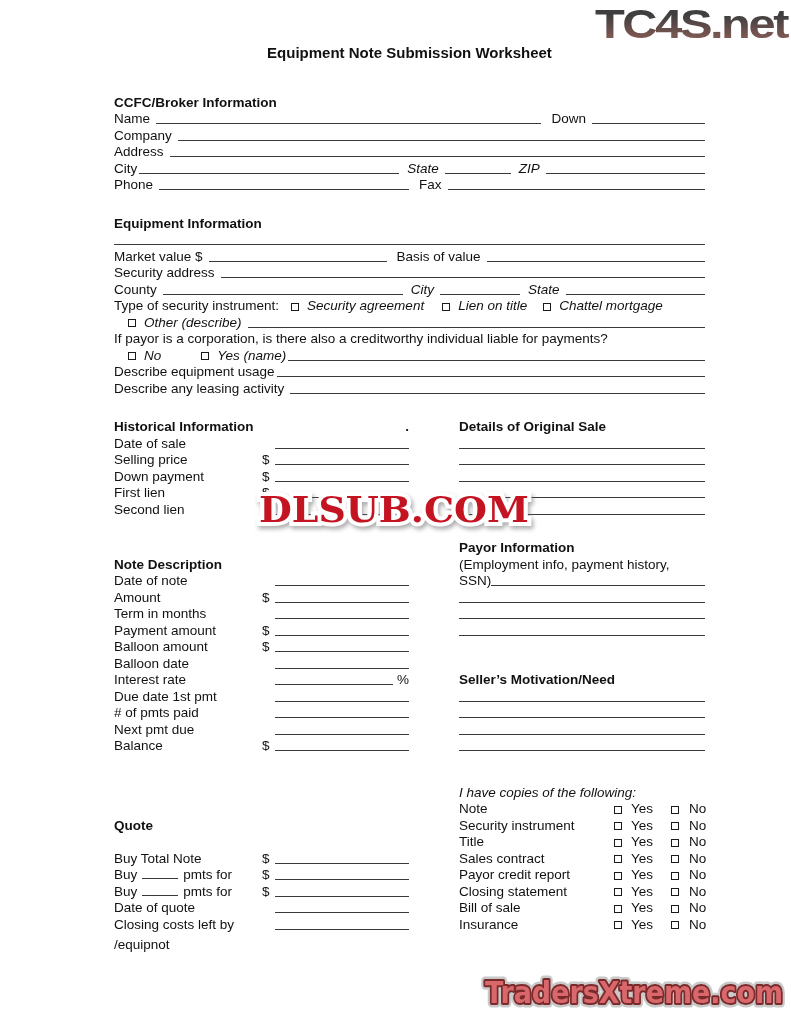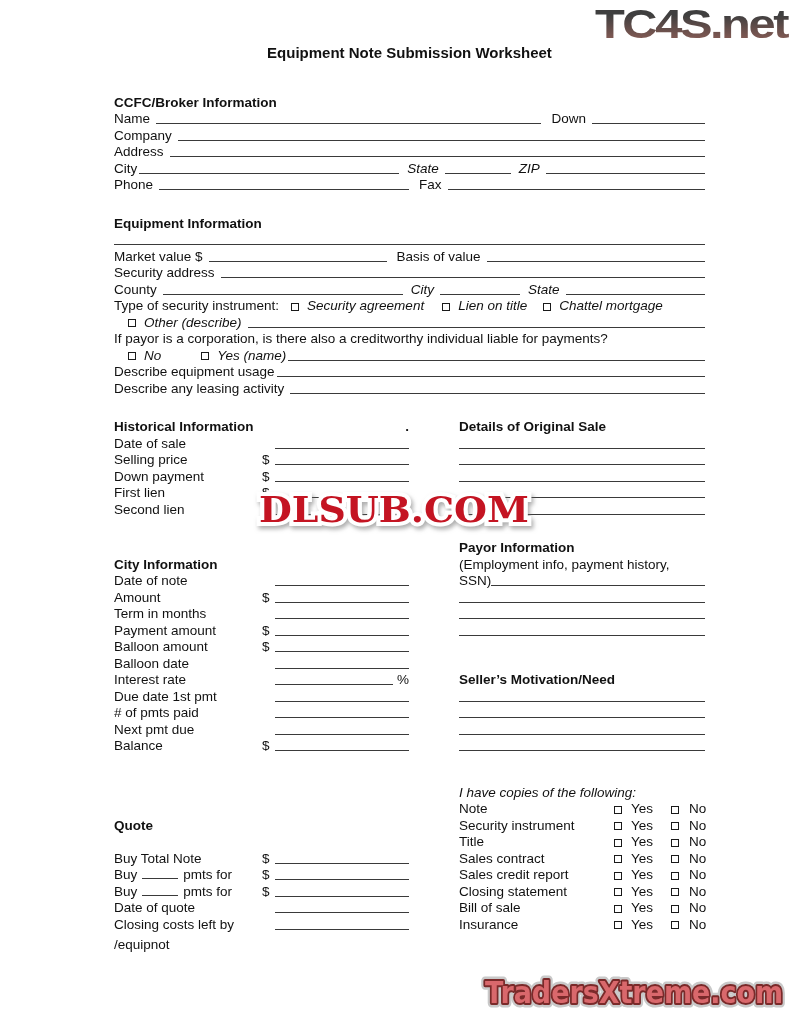--- a/index.html
+++ b/index.html
@@ -209,21 +209,21 @@
         </div>
       <div class="rrow">
           <span class="ln grow"></span>
         </div>
     </div>
   </div>
 
   <div class="sec-note twocol">
     <div class="col-l">
       <div class="row">
-          <span class="sh">City Information</span>
+          <span class="sh">Note Description</span>
         </div>
       <div class="frow">
         <span class="flabel">Date of note</span>
         <span class="fdol"></span>
         <span class="ln grow"></span>
       </div>
       <div class="frow">
         <span class="flabel">Amount</span>
         <span class="fdol">$</span>
         <span class="ln grow"></span>
@@ -373,21 +373,21 @@
           <span class="cno">No</span>
       </div>
       <div class="crow">
         <span class="citem">Sales contract</span>
         <span class="cb"></span>
           <span class="cyes">Yes</span>
         <span class="cb cb2"></span>
           <span class="cno">No</span>
       </div>
       <div class="crow">
-        <span class="citem">Sales credit report</span>
+        <span class="citem">Payor credit report</span>
         <span class="cb"></span>
           <span class="cyes">Yes</span>
         <span class="cb cb2"></span>
           <span class="cno">No</span>
       </div>
       <div class="crow">
         <span class="citem">Closing statement</span>
         <span class="cb"></span>
           <span class="cyes">Yes</span>
         <span class="cb cb2"></span>

